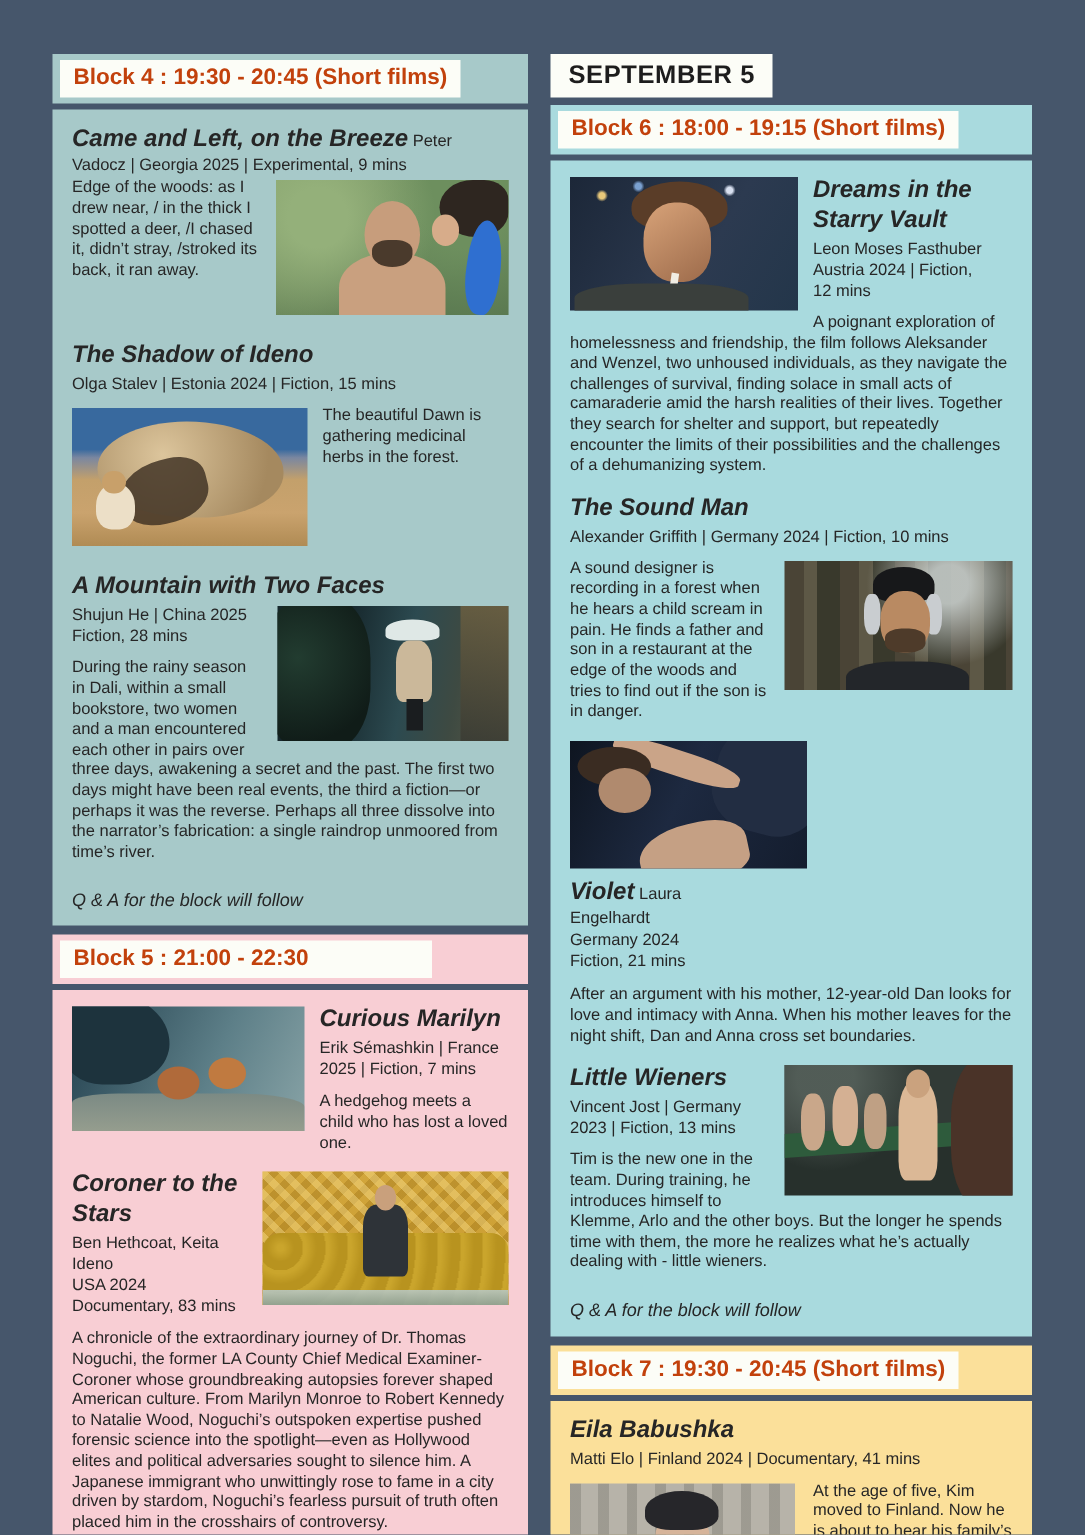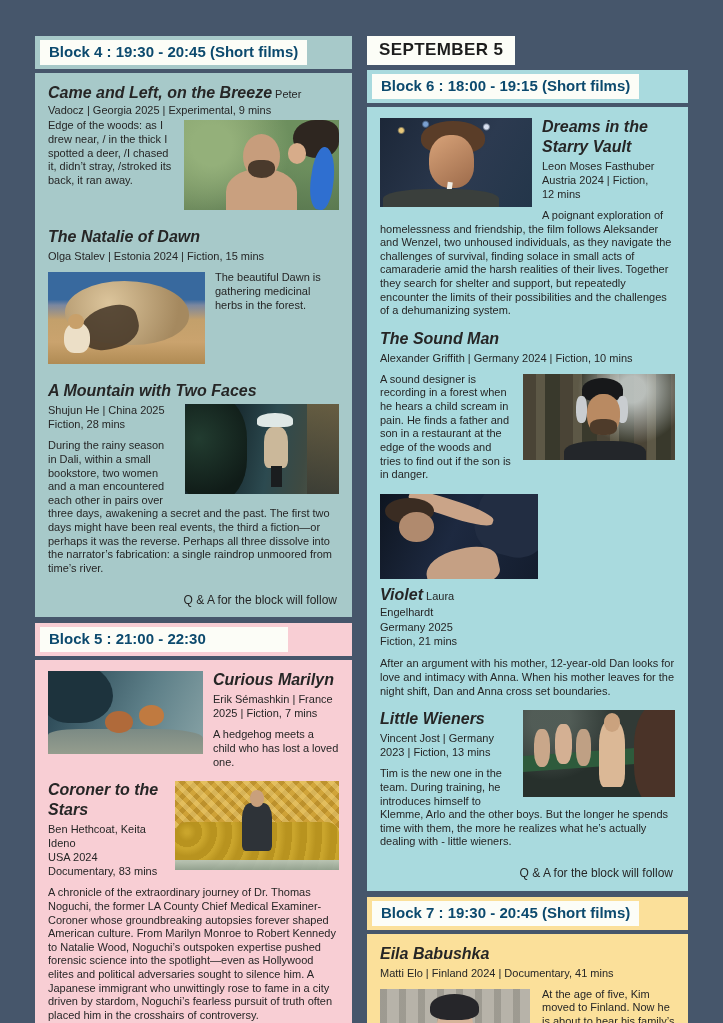--- a/index.html
+++ b/index.html
@@ -17,21 +17,21 @@
   .col-left{width:317px}
   .col-right{width:321px}
   section{margin-bottom:6px}
 
   .bar{padding:4px 0 4px 5px;margin-bottom:4px}
   .bg-tl{background:var(--teal-left)}
   .bg-tr{background:var(--teal-right)}
   .bg-pk{background:var(--pink)}
   .bg-yl{background:var(--yellow)}
   .hbox{
-    display:inline-block;background:var(--header-box);color:#0c4a6e;
+    display:inline-block;background:var(--header-box);color:#c2410c;
     font-weight:bold;font-size:15px;line-height:1.2;
     padding:3px 9px 4px;min-width:248px;
   }
   .date-box{
     display:inline-block;background:var(--header-box);color:#1d1d1d;
     font-weight:bold;font-size:17px;letter-spacing:.4px;
     padding:4px 12px 5px;margin-bottom:5px;
   }
 
   .panel{
@@ -44,21 +44,21 @@
   .p7{min-height:191px}
 
   .film{margin-bottom:11px}
   .tline{margin:0 0 2px}
   .ft{font-weight:bold;font-style:italic;font-size:16px}
   .cr{font-size:11px;line-height:1.28}
   .mb8{margin-bottom:8px}
   .desc{margin:0}
   .fbody::after{content:"";display:block;clear:both}
   .qa{
-    font-size:12px;text-align:right;
+    font-style:italic;font-size:12px;text-align:left;
     margin:8px 2px 0 0;padding-top:6px;margin-top:auto;
   }
   .vmeta{padding-top:22px;max-width:112px}
   .vmeta .tline{margin-bottom:1px}
   .vdesc{margin-top:9px}
 
   
   .photo{position:relative;overflow:hidden;flex-shrink:0}
   .photo i{position:absolute;display:block}
   .fl{float:left;margin:1px 10px 6px 0}
@@ -182,21 +182,21 @@
               <i class="b-beard"></i>
               <i class="b-hair"></i>
               <i class="b-face2"></i>
               <i class="b-scarf"></i>
             </div>
             <p class="desc">Edge of the woods: as I drew near, / in the thick I spotted a deer, /I chased it, didn’t stray, /stroked its back, it ran away.</p>
           </div>
         </article>
 
         <article class="film">
-          <p class="tline"><span class="ft">The Natalie of Dawn</span></p>
+          <p class="tline"><span class="ft">The Shadow of Ideno</span></p>
           <div class="cr mb8">Olga Stalev | Estonia 2024 | Fiction, 15 mins</div>
           <div class="fbody">
             <div class="photo ph-dawn fl" title="Film still: puppet figures and a shadow beside a large golden rock under a blue sky">
               <i class="d-rock"></i>
               <i class="d-shadow"></i>
               <i class="d-fig"></i>
               <i class="d-head"></i>
             </div>
             <p class="desc">The beautiful Dawn is gathering medicinal herbs in the forest.</p>
           </div>
@@ -309,21 +309,21 @@
           <div class="fbody">
             <div class="photo ph-violet fl" title="Film still: two people embracing in bed in dim blue light">
               <i class="v-blanket"></i>
               <i class="v-arm"></i>
               <i class="v-hair"></i>
               <i class="v-face1"></i>
               <i class="v-body"></i>
             </div>
             <div class="vmeta">
               <p class="tline"><span class="ft">Violet</span> <span class="cr">Laura Engelhardt</span></p>
-              <div class="cr">Germany 2025</div>
+              <div class="cr">Germany 2024</div>
               <div class="cr">Fiction, 21 mins</div>
             </div>
           </div>
           <p class="desc vdesc">After an argument with his mother, 12-year-old Dan looks for love and intimacy with Anna. When his mother leaves for the night shift, Dan and Anna cross set boundaries.</p>
         </article>
 
         <article class="film">
           <div class="fbody">
             <div class="photo ph-wieners fr" title="Film still: shirtless boys standing around a green pool table in a dark room">
               <i class="w-table"></i>

